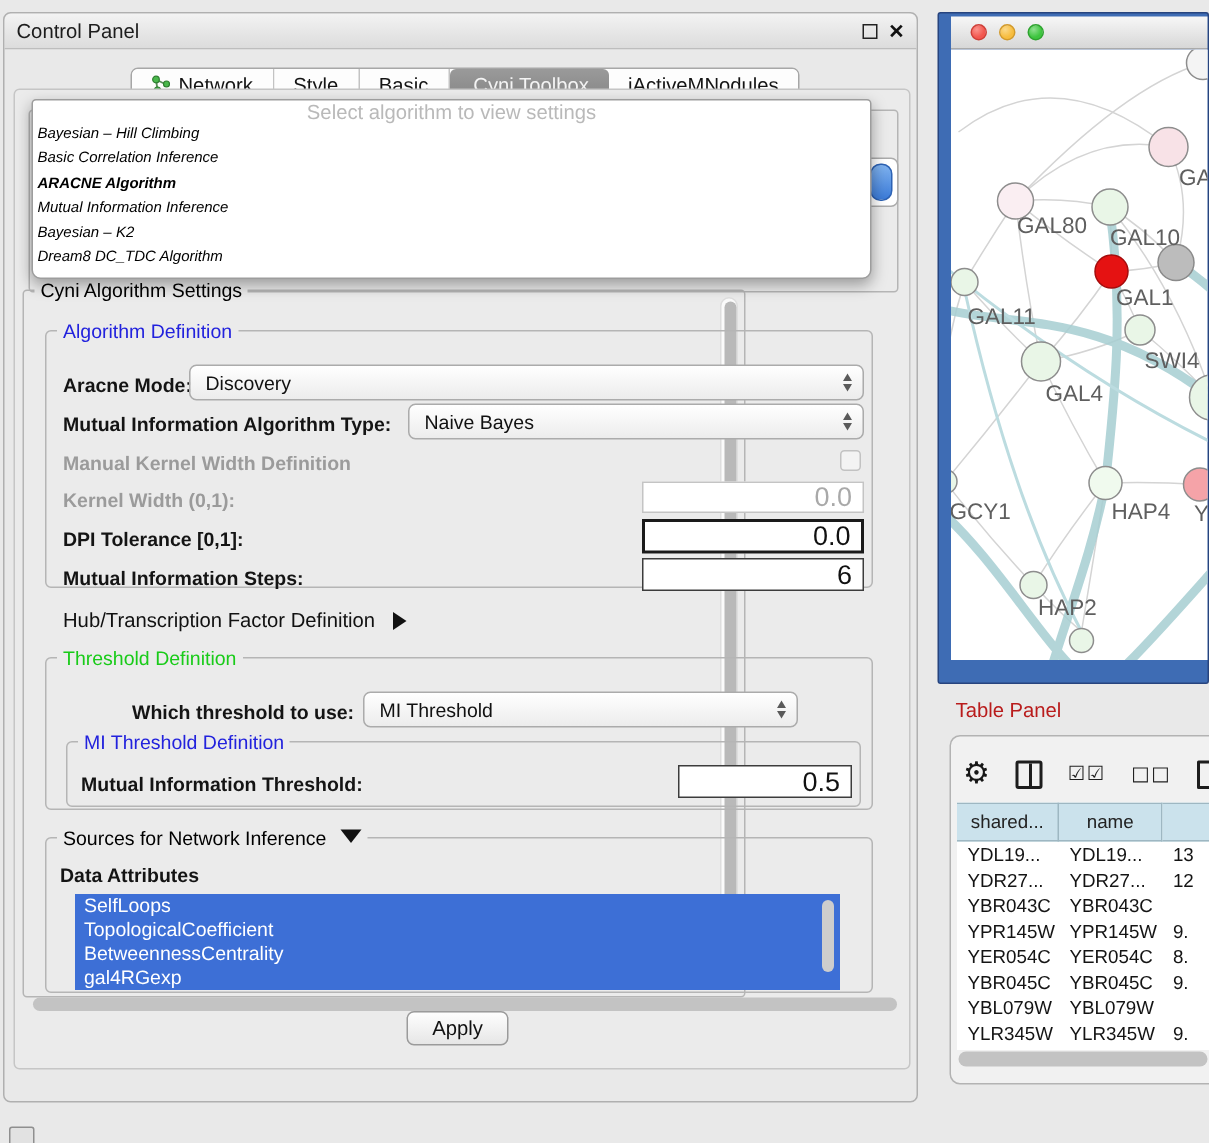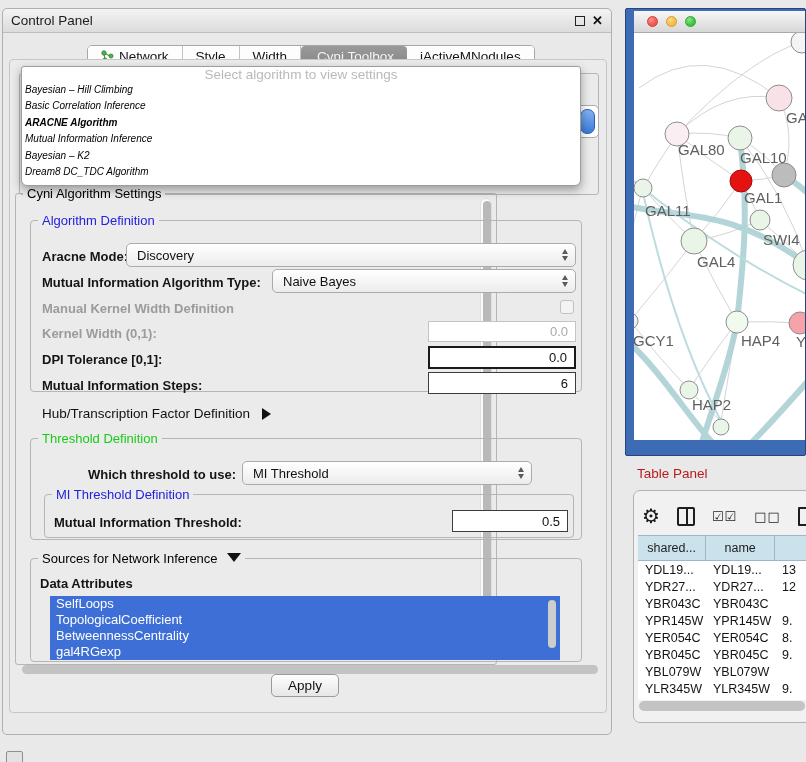--- a/index.html
+++ b/index.html
@@ -38,21 +38,21 @@
   .lbl { position:absolute; font-size:13px; font-weight:bold; color:#141414; white-space:nowrap; }
   .lbl.dis { color:#9b9b9b; }
 
   .combo { position:absolute; height:24px; border:1px solid #ababab; border-radius:5px;
            background:linear-gradient(#ffffff,#ececec); font-size:13px; color:#111;
            display:flex; align-items:center; padding:0 24px 0 10px; }
   .arrows { position:absolute; right:7px; top:0; bottom:0; display:flex; flex-direction:column; justify-content:center; gap:2px; }
   .tri-up { width:0; height:0; border-left:3.5px solid transparent; border-right:3.5px solid transparent; border-bottom:5px solid #5a5a5a; }
   .tri-dn { width:0; height:0; border-left:3.5px solid transparent; border-right:3.5px solid transparent; border-top:5px solid #5a5a5a; }
 
-  .field { position:absolute; background:#fff; font-size:13px; color:#111;
+  .field { position:absolute; background:#fff; font-size:18px; color:#111;
            display:flex; align-items:center; justify-content:flex-end; padding:0 7px; }
   .field.dis { border:1px solid #c4c4c4; color:#a9a9a9; }
   .field.focus { border:2px solid #1a1a1a; }
   .field.norm { border:1.5px solid #3c3c3c; }
 
   .checkbox { position:absolute; width:14px; height:14px; border:1px solid #c2c2c2; border-radius:3px; background:#f3f3f3; }
 
   
   .popup { left:18px; top:57px; width:560px; height:120px; background:#fff; border:1px solid #9d9d9d;
            border-radius:3px 3px 6px 6px; box-shadow:0 4px 10px rgba(0,0,0,.35); z-index:50; }
@@ -130,21 +130,21 @@
         <circle cx="3" cy="3" r="2.2" fill="#49b84b" stroke="#2e7d30" stroke-width="0.8"></circle>
         <circle cx="10" cy="6" r="2" fill="#49b84b" stroke="#2e7d30" stroke-width="0.8"></circle>
         <circle cx="4" cy="10" r="2" fill="#49b84b" stroke="#2e7d30" stroke-width="0.8"></circle>
       </svg>
       <span>Network</span>
     </span>
     <span class="tab">
         <span>Style</span>
       </span>
     <span class="tab">
-        <span>Width</span>
+        <span>Basic</span>
       </span>
     <span class="tab sel">
         <span>Cyni Toolbox</span>
       </span>
     <span class="tab">
         <span>jActiveMNodules</span>
       </span>
   </div>
 
   <div class="abs content"></div>

